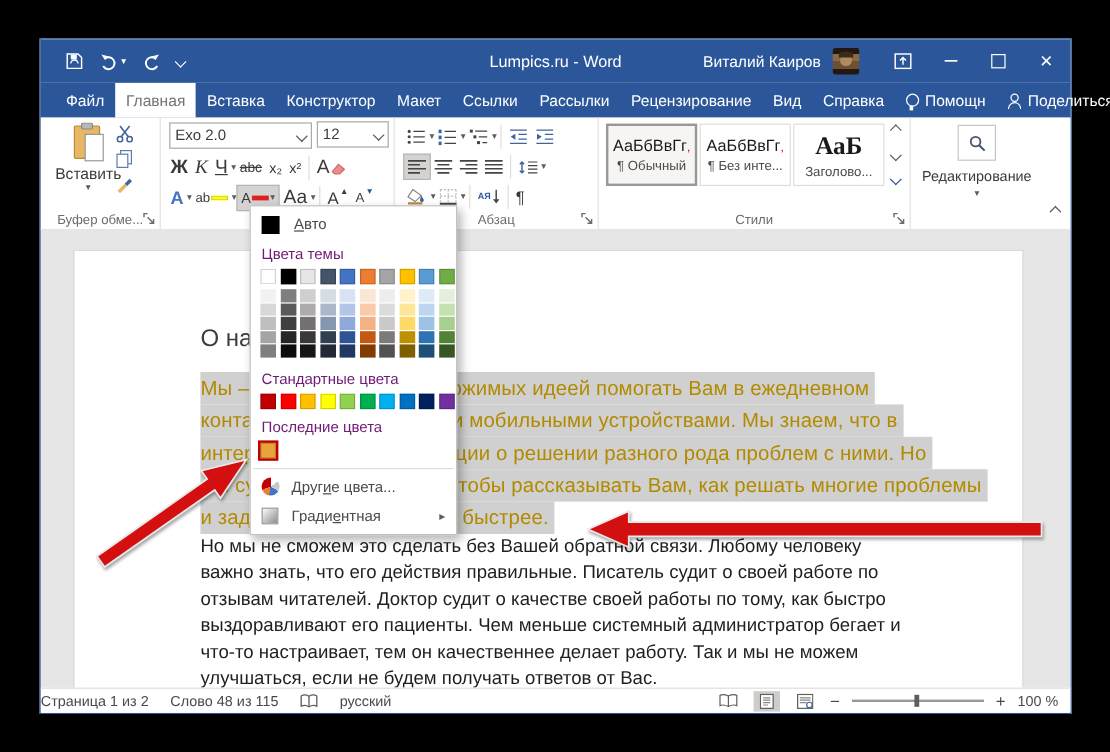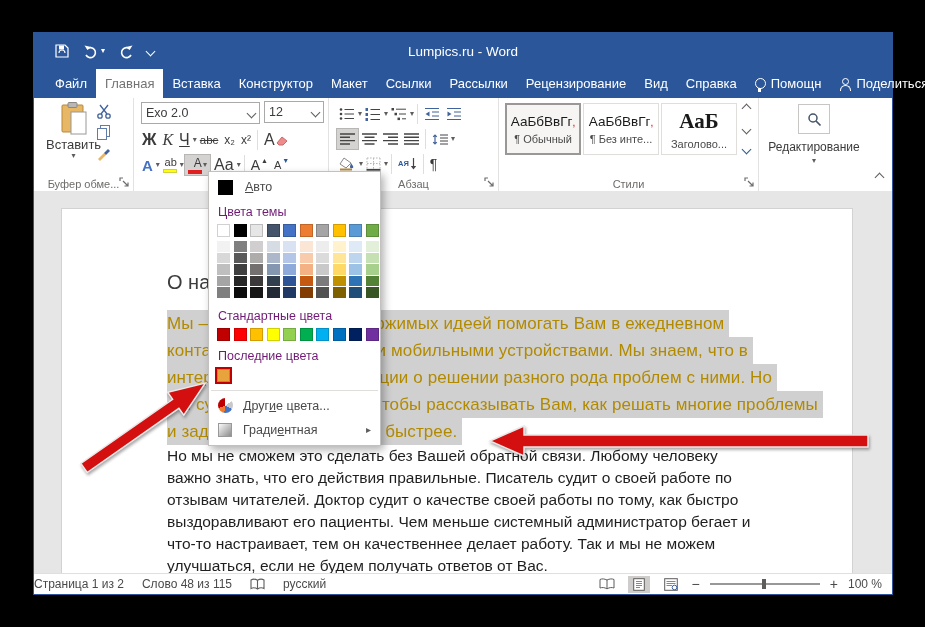--- a/index.html
+++ b/index.html
@@ -38,21 +38,21 @@
   .group{position:relative;height:100%;border-right:1px solid #e4e2e0;box-sizing:border-box;flex-shrink:0}
   .glabel{position:absolute;bottom:1px;left:0;right:0;text-align:center;font-size:11px;color:#6e6c6a;white-space:nowrap;overflow:hidden}
   .launcher{position:absolute;right:2px;bottom:2px;width:12px;height:12px}
   .dd{font-size:8px;color:#5f5d5b;line-height:1}
   .combo{position:absolute;height:22px;border:1px solid #aba9a7;background:#fff;display:flex;align-items:center;
          font-size:12.5px;padding:0 4px;box-sizing:border-box;justify-content:space-between}
   .frow{position:absolute;display:flex;align-items:center;height:24px}
   .fbtn{height:22px;display:flex;align-items:end;justify-content:center;padding:0 3px;gap:1px;align-items:center}
   .vsep{width:1px;height:20px;background:#e0dedc;margin:0 3px}
   .pressed{background:#d5d3d1;border:1px solid #b8b6b4;box-sizing:border-box}
-  .stack{display:flex;flex-direction:column;align-items:flex-end;line-height:1;gap:1px}
+  .stack{display:flex;flex-direction:row;align-items:center;line-height:1;gap:1px}
   .bar{width:14px;height:4px}
   .bigbtn{position:absolute;display:flex;flex-direction:column;align-items:center}
   
   .styles-wrap{position:absolute;left:6px;top:5px;display:flex}
   .stylecard{width:76px;height:52px;border:1px solid #e0deda;margin-right:2px;display:flex;flex-direction:column;
              align-items:center;justify-content:center;background:#fff;box-sizing:border-box}
   .stylecard.sel{border:2px solid #9a9896;background:#f6f5f4}
   .prev{font-size:13.5px;color:#1a1a1a;white-space:nowrap}
   .stylecard.serif .prev{font-family:"Liberation Serif",serif;font-weight:bold;font-size:21px}
   .mark{color:#c00000;font-size:10px}
@@ -132,20 +132,39 @@
         <svg width="16" height="16" viewBox="0 0 16 16">
             <path d="M12 6 a5 5 0 1 0 1 6" fill="none" stroke="#fff" stroke-width="1.6"></path>
             <path d="M14.5 2.5 L11.5 7 L8 4 z" fill="#fff"></path>
           </svg>
       </span>
       <span class="qbtn">
           <span class="chev down" style="border-color:#fff"></span>
         </span>
     </div>
     <div class="title">Lumpics.ru  -  Word</div>
+    <div class="tright">
+      <span class="uname">Виталий Каиров</span>
+      <span class="avatar"></span>
+      <span class="wbtn">
+        <svg width="15" height="14" viewBox="0 0 15 14">
+            <rect x="1" y="1" width="13" height="12" fill="none" stroke="#fff" stroke-width="1.2"></rect>
+            <path d="M7.5 10 V4 M5 6.5 L7.5 4 L10 6.5" fill="none" stroke="#fff" stroke-width="1.2"></path>
+          </svg>
+      </span>
+      <span class="wbtn">
+        <svg width="11" height="2" viewBox="0 0 11 2">
+            <rect width="11" height="1.4" fill="#fff"></rect>
+          </svg>
+      </span>
+      <span class="wbtn">
+          <span class="maxsq"></span>
+        </span>
+      <span class="wbtn" style="font-size:18px">×</span>
+    </div>
   </div>
 
   <div class="tabsrow">
       <div class="tab">
         <span>Файл</span>
       </div>
       <div class="tab active">
         <span>Главная</span>
       </div>
       <div class="tab">

